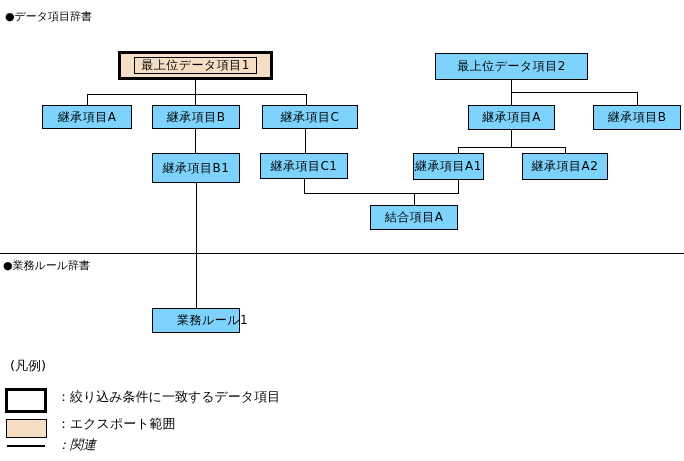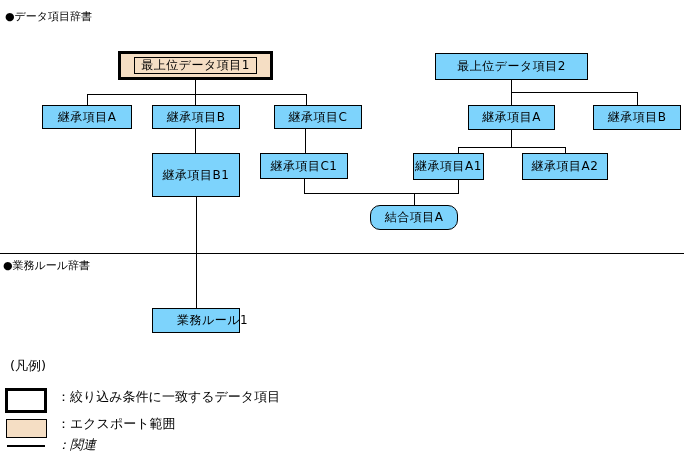--- a/index.html
+++ b/index.html
@@ -105,30 +105,30 @@
   <div class="cline" style="left:196px; top:179px; width:1px;   height:129px;"></div>
 
   <div class="cline" style="left:0px; top:253px; width:684px; height:1px;"></div>
 
   <div class="node node-highlight" style="left:118px; top:51px; width:155px; height:29px;">
     <span class="inner-box">最上位データ項目1</span>
   </div>
 
   <div class="node" style="left:42px;  top:105px; width:90px; height:24px;">継承項目A</div>
   <div class="node" style="left:152px; top:105px; width:88px; height:24px;">継承項目B</div>
-  <div class="node" style="left:262px; top:105px; width:88px; height:24px;margin-left:12px;">継承項目C</div>
-  <div class="node" style="left:152px; top:153px; width:88px; height:44px;">継承項目B1</div>
+  <div class="node" style="left:262px; top:105px; width:96px; height:24px;">継承項目C</div>
+  <div class="node" style="left:152px; top:153px; width:88px; height:30px;">継承項目B1</div>
   <div class="node" style="left:260px; top:153px; width:88px; height:26px;">継承項目C1</div>
 
   <div class="node" style="left:435px; top:53px;  width:153px; height:27px;">最上位データ項目2</div>
   <div class="node" style="left:468px; top:105px; width:87px;  height:25px;">継承項目A</div>
   <div class="node" style="left:593px; top:105px; width:88px;  height:25px;">継承項目B</div>
   <div class="node" style="left:413px; top:153px; width:71px;  height:27px;">継承項目A1</div>
   <div class="node" style="left:522px; top:153px; width:86px;  height:27px;">継承項目A2</div>
-  <div class="node" style="left:370px; top:205px; width:88px;  height:25px;border-radius:10px;">結合項目A</div>
+  <div class="node" style="left:370px; top:205px; width:88px;  height:25px;">結合項目A</div>
 
   <div class="node" style="left:152px; top:308px; width:88px; height:25px;padding-left:33px;">業務ルール1</div>
 
   <div class="legend-title" style="left:10px; top:357px;">(凡例)</div>
 
   <div class="legend-swatch swatch-thick" style="left:5px; top:388px; width:42px; height:25px;"></div>
   <div class="legend-label" style="left:57px; top:389px;">：絞り込み条件に一致するデータ項目</div>
 
   <div class="legend-swatch swatch-fill" style="left:6px; top:419px; width:41px; height:19px;"></div>
   <div class="legend-label" style="left:57px; top:416px;">：エクスポート範囲</div>

